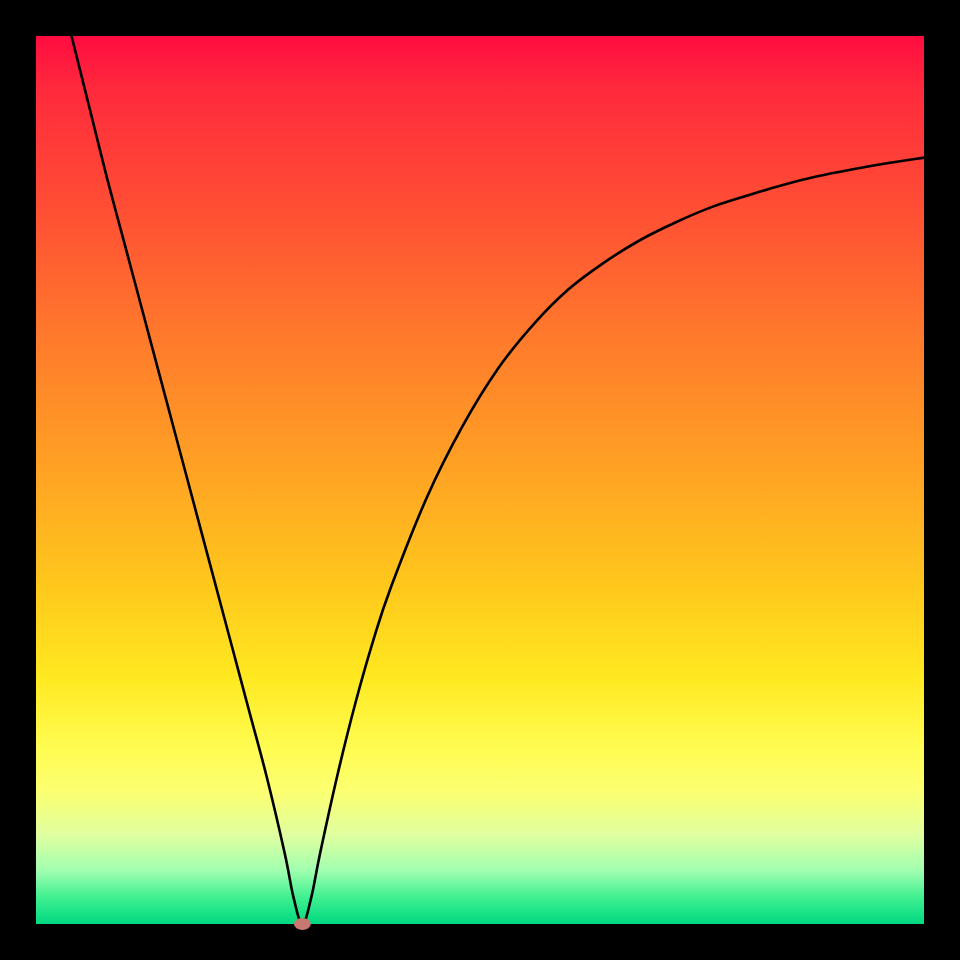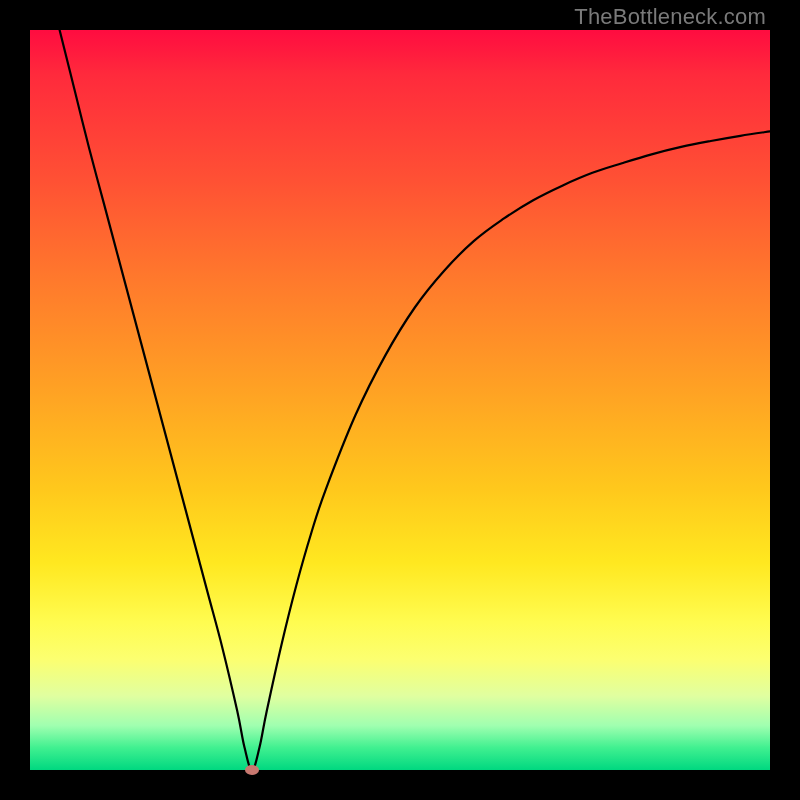--- a/index.html
+++ b/index.html
@@ -72,15 +72,14 @@
 
 <div class="outer">
 
   <div class="plot-area">
     <svg class="curve-svg" viewBox="0 0 740 740" preserveAspectRatio="none">
       <path id="curve-path" fill="none" stroke="#000" stroke-width="2.2" stroke-linejoin="round" stroke-linecap="round" d="M 29.60 0.00 C 32.26 10.66, 39.07 37.89, 44.40 59.20 C 49.73 80.51, 53.87 97.75, 59.20 118.40 C 64.53 139.05, 68.67 153.92, 74.00 173.90 C 79.33 193.88, 83.47 209.42, 88.80 229.40 C 94.13 249.38, 98.27 264.92, 103.60 284.90 C 108.93 304.88, 113.07 320.42, 118.40 340.40 C 123.73 360.38, 127.87 375.92, 133.20 395.90 C 138.53 415.88, 142.67 431.42, 148.00 451.40 C 153.33 471.38, 157.47 486.92, 162.80 506.90 C 168.13 526.88, 172.27 542.42, 177.60 562.40 C 182.93 582.38, 187.07 596.59, 192.40 617.90 C 197.73 639.21, 203.20 662.82, 207.20 680.80 C 211.20 698.78, 211.94 707.14, 214.60 717.80 C 217.26 728.46, 219.34 740.00, 222.00 740.00 C 224.66 740.00, 226.74 728.46, 229.40 717.80 C 232.06 707.14, 232.80 699.45, 236.80 680.80 C 240.80 662.15, 246.27 636.84, 251.60 614.20 C 256.93 591.56, 261.07 574.98, 266.40 555.00 C 271.73 535.02, 275.87 520.52, 281.20 503.20 C 286.53 485.88, 288.01 480.11, 296.00 458.80 C 303.99 437.49, 314.94 408.78, 325.60 384.80 C 336.26 360.82, 344.54 344.91, 355.20 325.60 C 365.86 306.29, 374.14 292.82, 384.80 277.50 C 395.46 262.18, 403.74 252.49, 414.40 240.50 C 425.06 228.51, 433.34 220.22, 444.00 210.90 C 454.66 201.58, 462.94 196.03, 473.60 188.70 C 484.26 181.37, 492.54 176.19, 503.20 170.20 C 513.86 164.21, 522.14 160.33, 532.80 155.40 C 543.46 150.47, 551.74 146.82, 562.40 142.82 C 573.06 138.82, 581.34 136.53, 592.00 133.20 C 602.66 129.87, 610.94 127.25, 621.60 124.32 C 632.26 121.39, 640.54 119.32, 651.20 116.92 C 661.86 114.52, 670.14 113.00, 680.80 111.00 C 691.46 109.00, 699.74 107.55, 710.40 105.82 C 721.06 104.09, 734.67 102.18, 740.00 101.38"></path>
     </svg>
     <div id="marker" class="marker" style="left: 222px; top: 740px; background: rgb(200, 120, 112);"></div>
   </div>
 
-  <div class="watermark">TheBottleneck.com</div>
 
 </div>
 
 </body></html>

